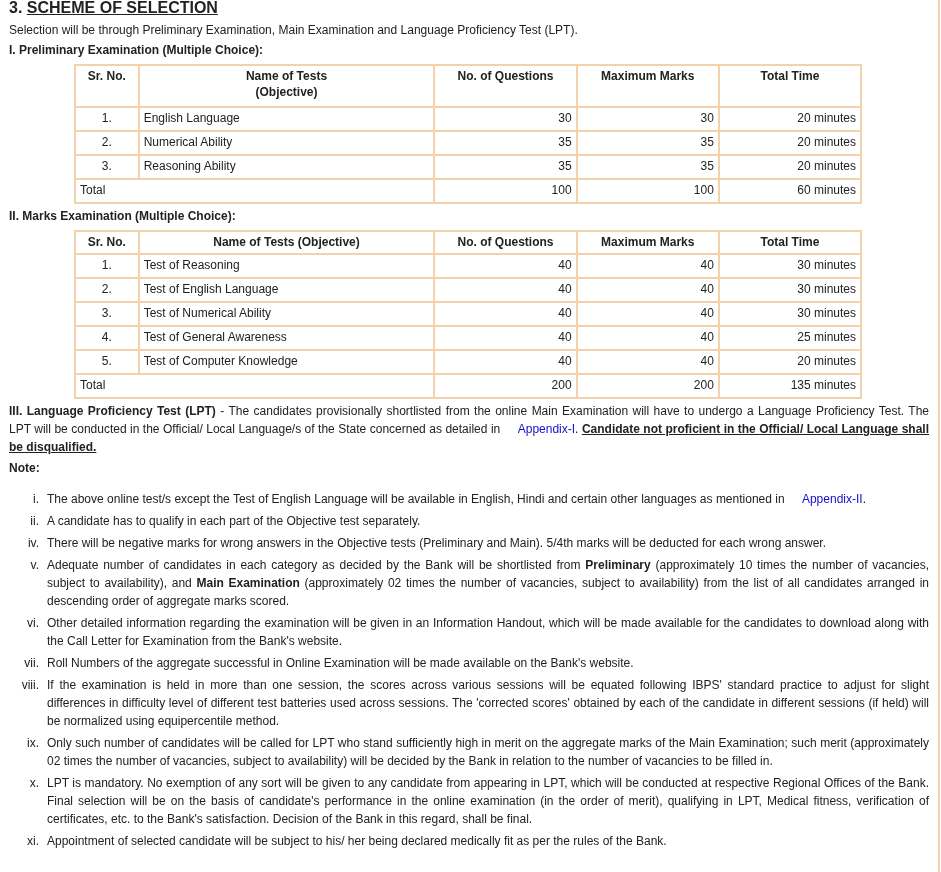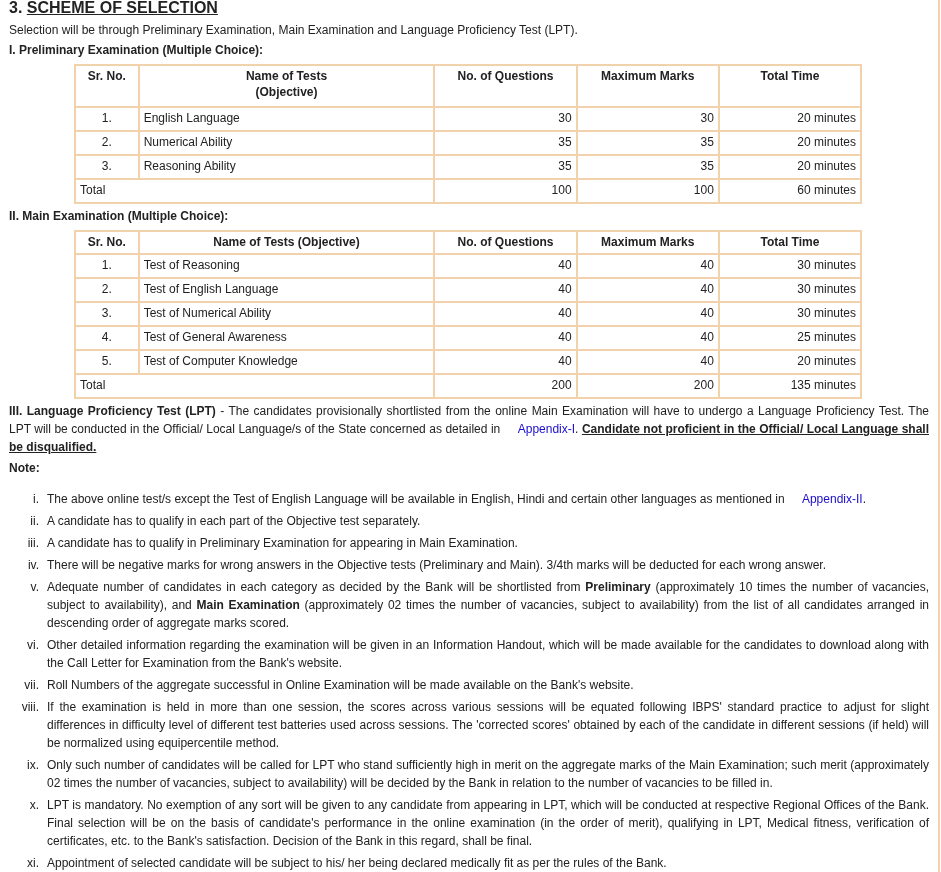--- a/index.html
+++ b/index.html
@@ -92,21 +92,21 @@
     </tr>
     <tr>
       <td colspan="2" class="total">Total</td>
       <td class="c-q">100</td>
       <td class="c-m">100</td>
       <td class="c-t">60 minutes</td>
     </tr>
   </tbody>
     </table>
 
-  <div class="p subhead sec2">II. Main Examination (Multiple Choice):</div>
+  <div class="p subhead sec2">II. Marks Examination (Multiple Choice):</div>
 
   <table class="t t2">
     <tbody>
         <tr>
       <th class="c-sr">Sr. No.</th>
       <th class="c-name">Name of Tests (Objective)</th>
       <th class="c-q" style="text-align:center">No. of Questions</th>
       <th class="c-m" style="text-align:center">Maximum Marks</th>
       <th class="c-t" style="text-align:center">Total Time</th>
     </tr>
@@ -154,22 +154,21 @@
   </tbody>
     </table>
 
   <p class="p lpt"><b>III. Language Proficiency Test (LPT)</b><span> - The candidates provisionally shortlisted from the online Main Examination will have to undergo a Language Proficiency Test. The LPT will be conducted in the Official/ Local Language/s of the State concerned as detailed in </span><a class="link">Appendix-I</a><span>. </span><span class="bu">Candidate not proficient in the Official/ Local Language shall be disqualified.</span></p>
 
   <div class="p note">Note:</div>
 
   <ol class="notes">
     <li><span class="num">i.</span><span>The above online test/s except the Test of English Language will be available in English, Hindi and certain other languages as mentioned in </span><a class="link">Appendix-II</a><span>.</span></li>
     <li><span class="num">ii.</span><span>A candidate has to qualify in each part of the Objective test separately.</span></li>
-    <li><span class="num">iii.</span><span>A candidate has to qualify in Preliminary Examination for appearing in Main Examination.</span></li>
-    <li><span class="num">iv.</span><span>There will be negative marks for wrong answers in the Objective tests (Preliminary and Main). 3/4th marks will be deducted for each wrong answer.</span></li>
+    <li><span class="num">iv.</span><span>There will be negative marks for wrong answers in the Objective tests (Preliminary and Main). 5/4th marks will be deducted for each wrong answer.</span></li>
     <li><span class="num">v.</span><span>Adequate number of candidates in each category as decided by the Bank will be shortlisted from </span><b>Preliminary</b><span> (approximately 10 times the number of vacancies, subject to availability), and </span><b>Main Examination</b><span> (approximately 02 times the number of vacancies, subject to availability) from the list of all candidates arranged in descending order of aggregate marks scored.</span></li>
     <li><span class="num">vi.</span><span>Other detailed information regarding the examination will be given in an Information Handout, which will be made available for the candidates to download along with the Call Letter for Examination from the Bank's website.</span></li>
     <li><span class="num">vii.</span><span>Roll Numbers of the aggregate successful in Online Examination will be made available on the Bank's website.</span></li>
     <li><span class="num">viii.</span><span>If the examination is held in more than one session, the scores across various sessions will be equated following IBPS' standard practice to adjust for slight differences in difficulty level of different test batteries used across sessions. The 'corrected scores' obtained by each of the candidate in different sessions (if held) will be normalized using equipercentile method.</span></li>
     <li><span class="num">ix.</span><span>Only such number of candidates will be called for LPT who stand sufficiently high in merit on the aggregate marks of the Main Examination; such merit (approximately 02 times the number of vacancies, subject to availability) will be decided by the Bank in relation to the number of vacancies to be filled in.</span></li>
     <li><span class="num">x.</span><span>LPT is mandatory. No exemption of any sort will be given to any candidate from appearing in LPT, which will be conducted at respective Regional Offices of the Bank. Final selection will be on the basis of candidate's performance in the online examination (in the order of merit), qualifying in LPT, Medical fitness, verification of certificates, etc. to the Bank's satisfaction. Decision of the Bank in this regard, shall be final.</span></li>
     <li><span class="num">xi.</span><span>Appointment of selected candidate will be subject to his/ her being declared medically fit as per the rules of the Bank.</span></li>
   </ol>
 </div>
 

